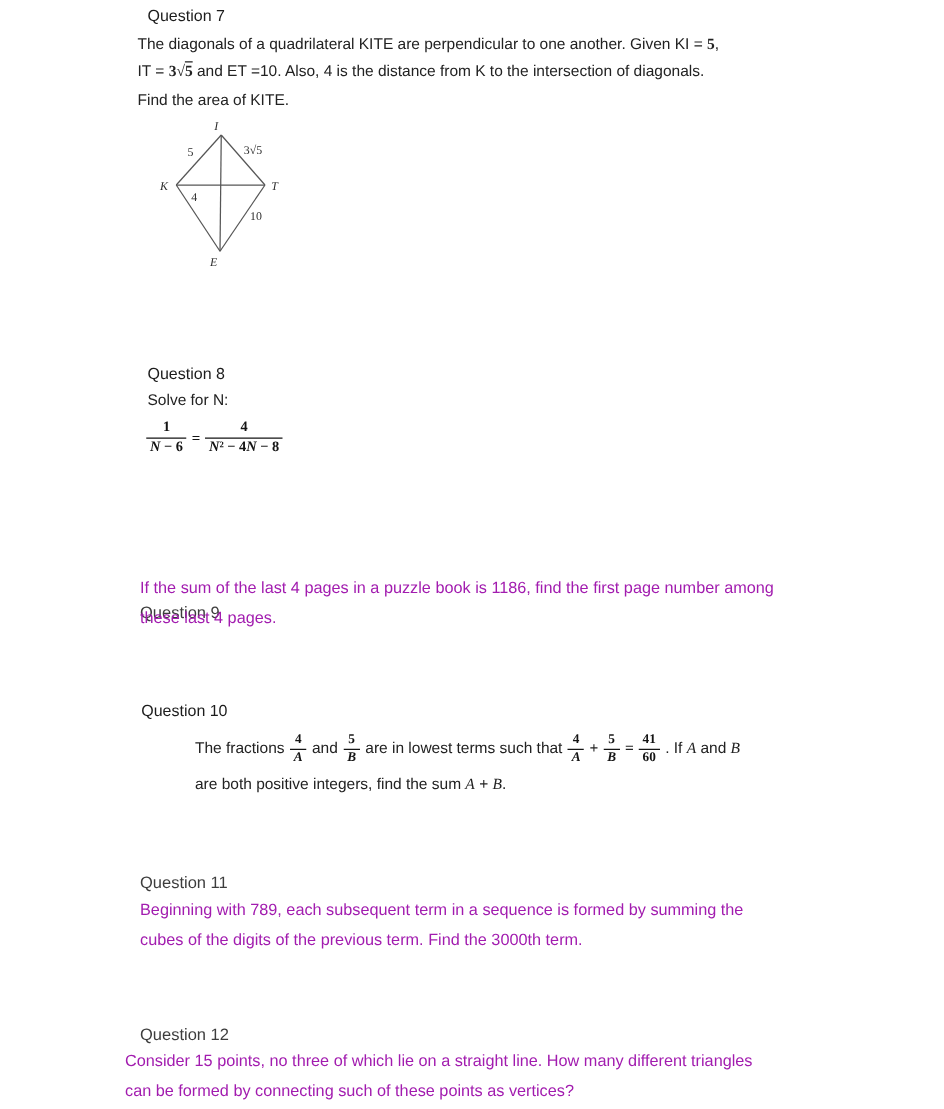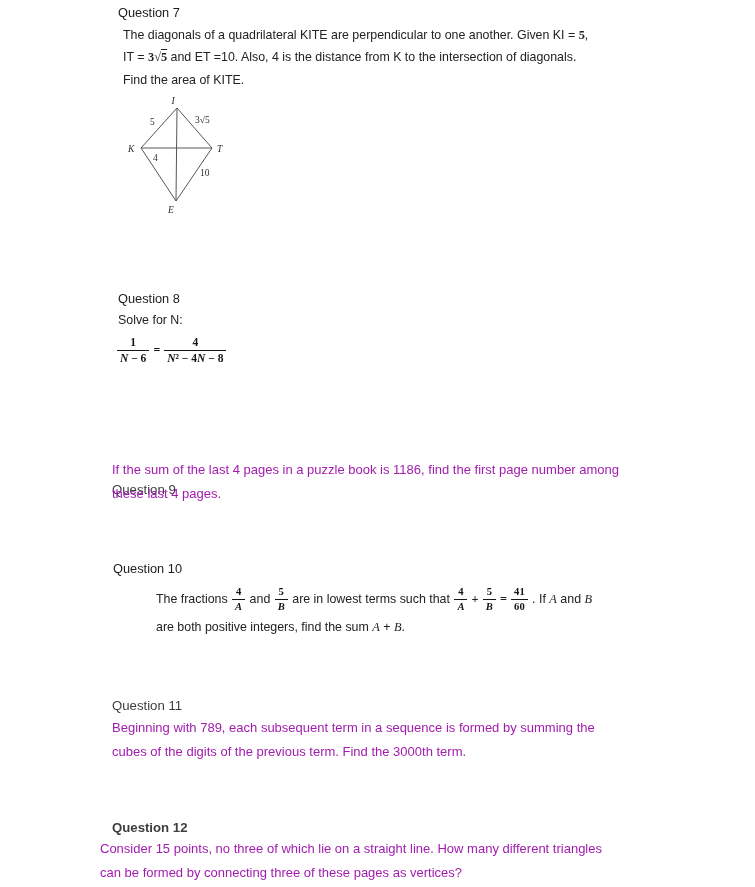--- a/index.html
+++ b/index.html
@@ -41,21 +41,21 @@
   .vlab { font-family:"Liberation Serif", serif; font-style:italic; font-size:9.5px; }
   .nlab { font-family:"Liberation Serif", serif; font-size:9.5px; }
 </style>
 </head>
 <body>
 
 <div class="page">
 
   <div class="abs title-a" style="left:118px; top:5px;">Question 7</div>
 
-  <div class="abs t-a" style="left:123px; top:24px; width:560px;">
+  <div class="abs t-a" style="left:110px; top:24px; width:560px;">
     <div class="ln-a"><span class="ws">The diagonals of a quadrilateral KITE are perpendicular to one another. Given KI = </span><span class="mnum">5</span><span class="ws">,</span></div>
     <div class="ln-a"><span class="ws">IT = </span><span class="mnum">3</span><span class="mnum">√</span><span class="mnum ov">5</span><span class="ws"> and ET =10. Also, 4 is the distance from K to the intersection of diagonals.</span></div>
     <div class="ln-a">Find the area of KITE.</div>
   </div>
 
   <svg class="abs kite-svg" style="left:125px; top:92px;" width="120" height="130" viewBox="0 0 120 130">
     <g stroke="#565656" stroke-width="1" fill="none">
       <line x1="16" y1="56" x2="52" y2="16"></line>
       <line x1="52" y1="16" x2="87" y2="56"></line>
       <line x1="87" y1="56" x2="51" y2="109"></line>
@@ -91,19 +91,19 @@
     <div class="q10line"><span class="ws">The fractions </span><span class="frac f10"><span class="fn mnum">4</span><span class="fd mvar">A</span></span><span class="ws"> and </span><span class="frac f10"><span class="fn mnum">5</span><span class="fd mvar">B</span></span><span class="ws"> are in lowest terms such that </span><span class="frac f10"><span class="fn mnum">4</span><span class="fd mvar">A</span></span><span class="ws mnum"> + </span><span class="frac f10"><span class="fn mnum">5</span><span class="fd mvar">B</span></span><span class="ws mnum"> = </span><span class="frac f10"><span class="fn mnum">41</span><span class="fd mnum">60</span></span><span class="ws"> . If </span><span class="ivar">A</span><span class="ws"> and </span><span class="ivar">B</span></div>
     <div class="q10line" style="margin-top:7px;"><span class="ws">are both positive integers, find the sum </span><span class="ivar">A</span><span class="ws"> + </span><span class="ivar">B</span><span>.</span></div>
   </div>
 
   <div class="abs title-b" style="left:112px; top:698px;">Question 11</div>
   <div class="abs t-b" style="left:112px; top:716px; width:560px;">
     <div class="ln-b">Beginning with 789, each subsequent term in a sequence is formed by summing the</div>
     <div class="ln-b">cubes of the digits of the previous term. Find the 3000th term.</div>
   </div>
 
-  <div class="abs title-b" style="left:112px; top:820px;font-weight:bold;">Question 12</div>
+  <div class="abs title-b" style="left:112px; top:820px;">Question 12</div>
   <div class="abs t-b" style="left:100px; top:837px; width:560px;">
     <div class="ln-b">Consider 15 points, no three of which lie on a straight line. How many different triangles</div>
-    <div class="ln-b">can be formed by connecting three of these pages as vertices?</div>
+    <div class="ln-b">can be formed by connecting such of these points as vertices?</div>
   </div>
 
 </div>
 
 </body></html>

